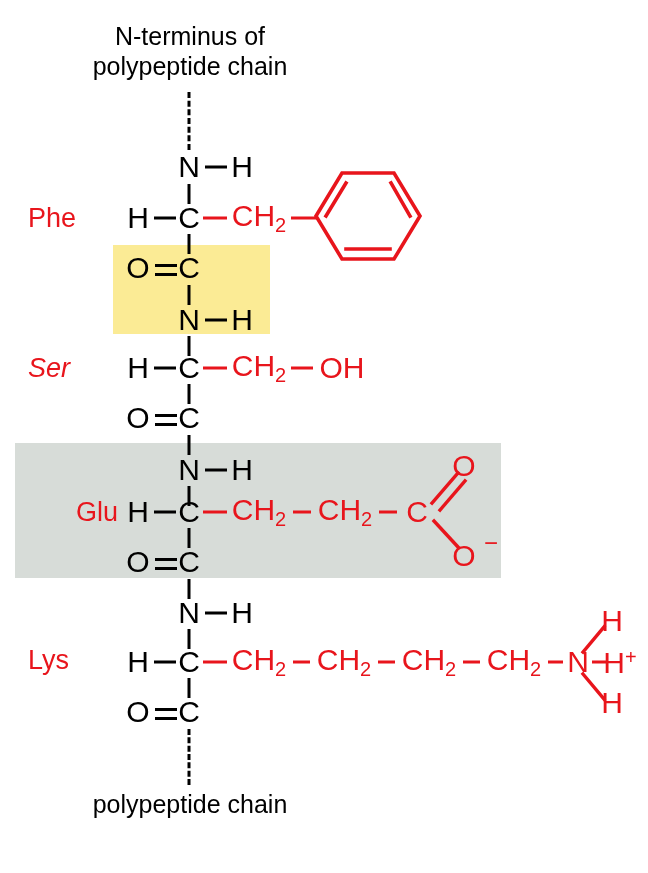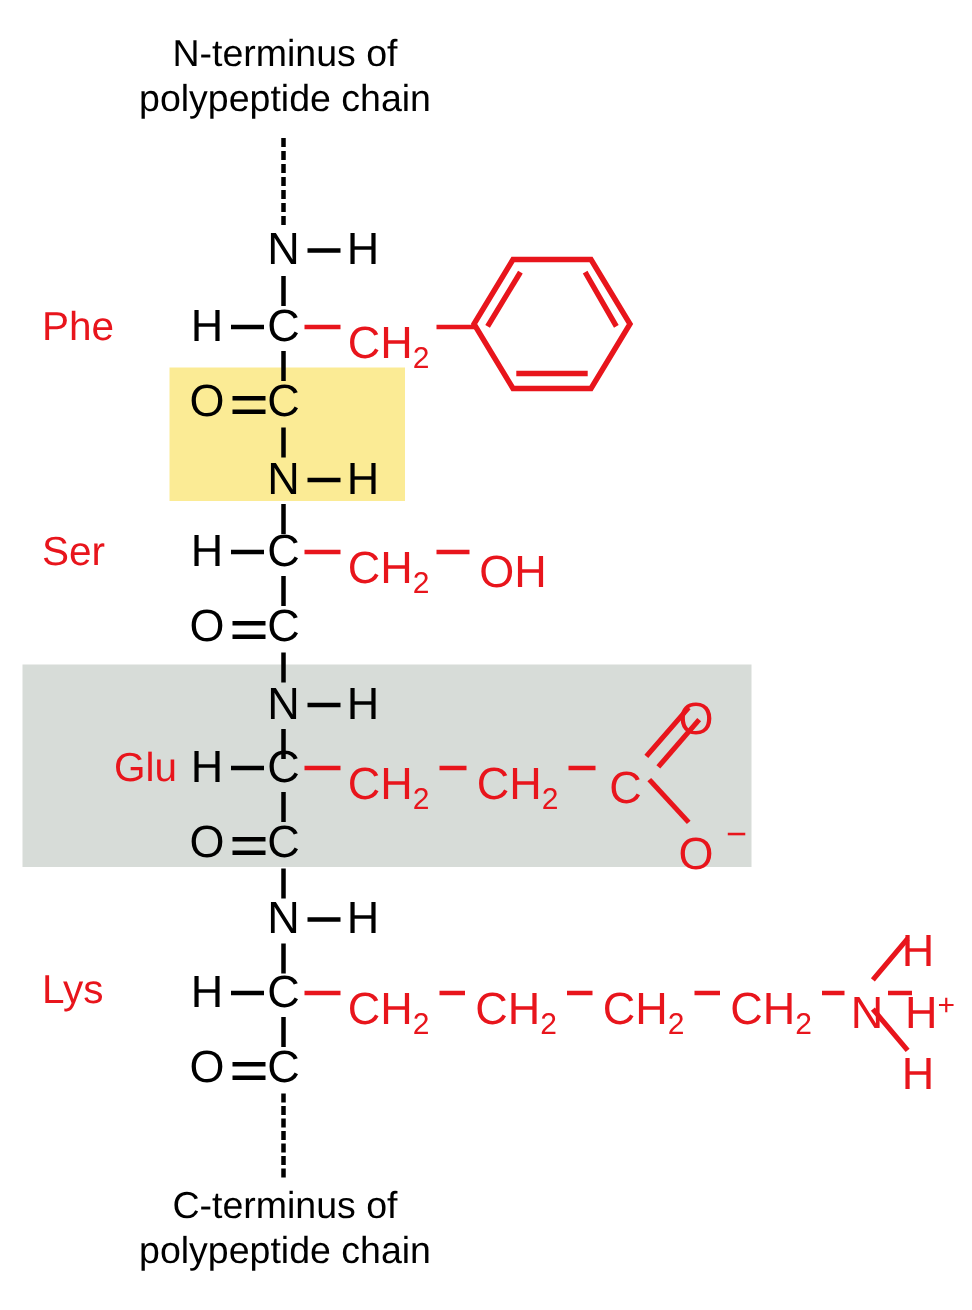--- a/index.html
+++ b/index.html
@@ -39,21 +39,21 @@
   
   .atom {
     position: absolute;
     z-index: 3;
     font-size: 30px;
     line-height: 1;
     white-space: nowrap;
     transform: translate(-50%, -50%);
   }
   .atom.black { color: #000000; }
-  .atom.red   { color: #e8151c; margin-top: 14px; }
+  .atom.red   { color: #e8151c; }
 
   .atom .sub {
     font-size: 20px;
     vertical-align: -0.32em;
   }
   .atom .sup {
     font-size: 20px;
     vertical-align: 0.45em;
   }
 
@@ -176,21 +176,21 @@
   <div class="dbl" style="left:155px; top:264px; width:22px;"></div>
   <div class="atom black" style="left:189px; top:268px;">C</div>
 
   <div class="bond v" style="left:189px; top:285px; height:20px;"></div>
 
   <div class="atom black" style="left:189px; top:320px;">N</div>
   <div class="bond h" style="left:205px; top:320px; width:22px;"></div>
   <div class="atom black" style="left:242px; top:320px;">H</div>
   <div class="bond v" style="left:189px; top:336px; height:20px;"></div>
 
-  <div class="res-label" style="left:28px; top:368px;">Ser</div>
+  <div class="res-label" style="left:28px; top:368px;font-style:italic;">Ser</div>
 
   <div class="atom black" style="left:138px; top:368px;">H</div>
   <div class="bond h" style="left:154px; top:368px; width:22px;"></div>
   <div class="atom black" style="left:189px; top:368px;">C</div>
   <div class="bond h red" style="left:203px; top:368px; width:24px;"></div>
   <div class="atom red" style="left:259px; top:368px;"><span>CH</span><span class="sub">2</span></div>
   <div class="bond h red" style="left:291px; top:368px; width:22px;"></div>
   <div class="atom red" style="left:342px; top:368px;">OH</div>
 
   <div class="bond v" style="left:189px; top:384px; height:20px;"></div>
@@ -271,17 +271,16 @@
 
   <div class="bond v" style="left:189px; top:678px; height:20px;"></div>
 
   <div class="atom black" style="left:138px; top:712px;">O</div>
   <div class="dbl" style="left:155px; top:708px; width:22px;"></div>
   <div class="atom black" style="left:189px; top:712px;">C</div>
 
   <div class="bond dashed-v" style="left:189px; top:729px; height:56px;"></div>
 
   <div class="terminus" style="left:190px; top:790px;">
-    <div>C-terminus of</div>
     <div>polypeptide chain</div>
   </div>
 
 </div>
 
 </body></html>

